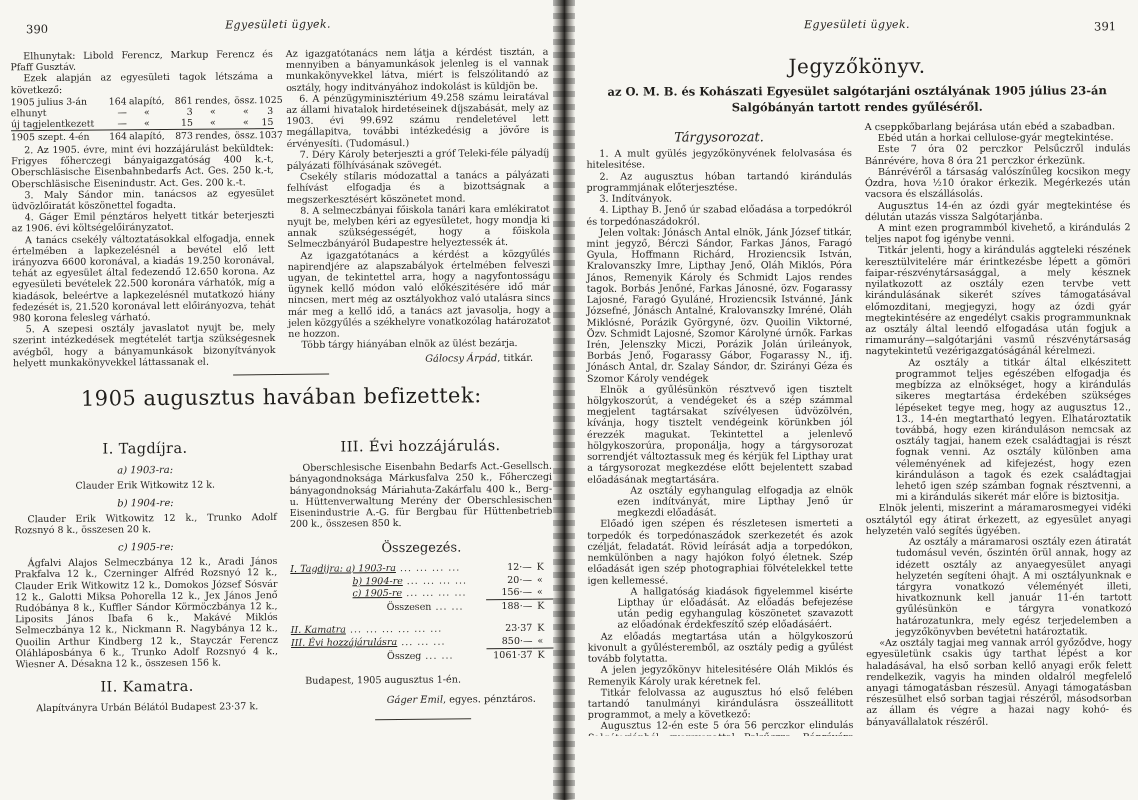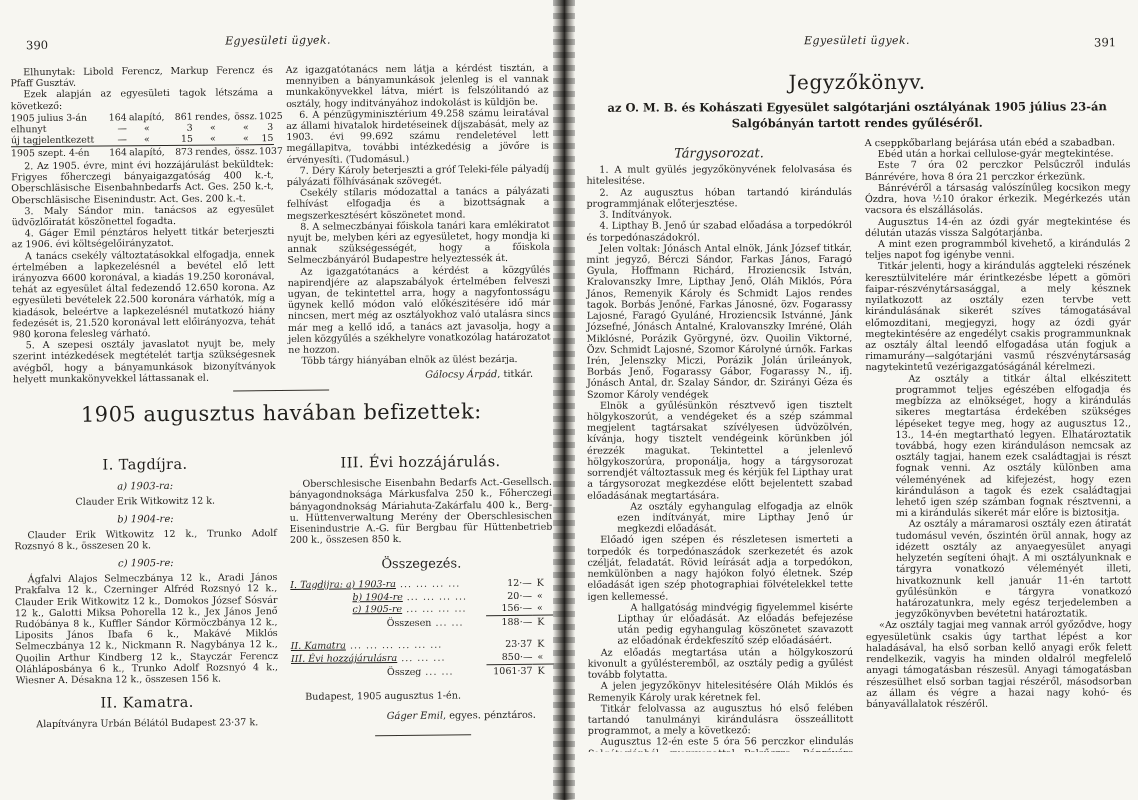--- a/index.html
+++ b/index.html
@@ -1,18 +1,18 @@
 <!DOCTYPE html>
 <html><head>
 <meta charset="utf-8">
 <style>
   html,body{margin:0;padding:0;background:#e9e8e4;}
   .scan{position:relative;width:1138px;height:800px;background:#f7f6f1;overflow:hidden;
         font-family:"DejaVu Serif", serif;color:#201e1b;}
-  .page{position:absolute;top:16px;height:736px;overflow:hidden;}
+  .page{position:absolute;top:0;height:736px;overflow:hidden;}
   .page-left{left:0;width:556px;}
   .page-right{left:576px;width:562px;}
   .tilt-l{transform:rotate(-0.5deg);transform-origin:50% 0;}
   .tilt-r{transform:rotate(-0.15deg);transform-origin:50% 0;}
   .gutter{position:absolute;top:0;left:553px;width:22px;height:800px;
     background:linear-gradient(to right, rgba(60,55,48,0) 0%, rgba(50,46,40,.55) 30%, rgba(22,20,17,.9) 52%, rgba(50,46,40,.5) 72%, rgba(60,55,48,0) 100%);
     filter:blur(.4px);}
   .gutter::after{content:"";position:absolute;inset:0;
     background:repeating-linear-gradient(to bottom, rgba(0,0,0,.25) 0 6px, rgba(0,0,0,0) 6px 13px);}
   
@@ -240,39 +240,40 @@
           <div class="agenda-head">Tárgysorozat.</div>
           <div>
               <p class="blk p">1. A mult gyülés jegyzőkönyvének felolvasása és hitelesitése.</p>
               <p class="blk p">2. Az augusztus hóban tartandó kirándulás programmjának előterjesztése.</p>
               <p class="blk p">3. Indítványok.</p>
               <p class="blk p">4. Lipthay B. Jenő úr szabad előadása a torpedókról és torpedónaszádokról.</p>
               <p class="blk p">Jelen voltak: Jónásch Antal elnök, Jánk József titkár, mint jegyző, Bérczi Sándor, Farkas János, Faragó Gyula, Hoffmann Richárd, Hroziencsik István, Kralovanszky Imre, Lipthay Jenő, Oláh Miklós, Póra János, Remenyik Károly és Schmidt Lajos rendes tagok. Borbás Jenőné, Farkas Jánosné, özv. Fogarassy Lajosné, Faragó Gyuláné, Hroziencsik Istvánné, Jánk Józsefné, Jónásch Antalné, Kralovanszky Imréné, Oláh Miklósné, Porázik Györgyné, özv. Quoilin Viktorné, Özv. Schmidt Lajosné, Szomor Károlyné úrnők. Farkas Irén, Jelenszky Miczi, Porázik Jolán úrileányok, Borbás Jenő, Fogarassy Gábor, Fogarassy N., ifj. Jónásch Antal, dr. Szalay Sándor, dr. Szirányi Géza és Szomor Károly vendégek</p>
               <p class="blk p">Elnök a gyűlésünkön résztvevő igen tisztelt hölgykoszorút, a vendégeket és a szép számmal megjelent tagtársakat szívélyesen üdvözölvén, kívánja, hogy tisztelt vendégeink körünkben jól érezzék magukat. Tekintettel a jelenlevő hölgykoszorúra, proponálja, hogy a tárgysorozat sorrendjét változtassuk meg és kérjük fel Lipthay urat a tárgysorozat megkezdése előtt bejelentett szabad előadásának megtartására.</p>
               <p class="blk pi">Az osztály egyhangulag elfogadja az elnök ezen indítványát, mire Lipthay Jenő úr megkezdi előadását.</p>
               <p class="blk p">Előadó igen szépen és részletesen ismerteti a torpedók és torpedónaszádok szerkezetét és azok czélját, feladatát. Rövid leírását adja a torpedókon, nemkülönben a nagy hajókon folyó életnek. Szép előadását igen szép photographiai fölvételekkel tette igen kellemessé.</p>
-              <p class="blk pi">A hallgatóság mindvégig figyelemmel kisérte Lipthay úr előadását. Az előadás befejezése után pedig egyhangulag köszönetet szavazott az előadónak érdekfeszítő szép előadásáért.</p>
+              <p class="blk pi">A hallgatóság kiadások figyelemmel kisérte Lipthay úr előadását. Az előadás befejezése után pedig egyhangulag köszönetet szavazott az előadónak érdekfeszítő szép előadásáért.</p>
               <p class="blk p">Az előadás megtartása után a hölgykoszorú kivonult a gyűlésteremből, az osztály pedig a gyűlést tovább folytatta.</p>
               <p class="blk p">A jelen jegyzőkönyv hitelesitésére Oláh Miklós és Remenyik Károly urak kéretnek fel.</p>
               <p class="blk p">Titkár felolvassa az augusztus hó első felében tartandó tanulmányi kirándulásra összeállitott programmot, a mely a következő:</p>
               <p class="blk p">Augusztus 12-én este 5 óra 56 perczkor elindulás Salgótarjánból gyorsvonattal Pelsűczre. Bánrévére érkezés 7 óra 70 perczkor, ott vacsorázás.</p>
               <p class="blk p">Bánrévéről indulás 8 óra 55 perczkor, Pelsűczre érkezés 10 óra 22 perczkor, megérkezés után elszállásolás.</p>
               <p class="blk p">Augusztus 13-án ½7 órakor reggeli, majd 7 órakor indulás kocsikon az aggteleki cseppkőbarlanghoz.</p>
             </div>
         </div>
         <div class="col rcol">
           <div>
               <p class="blk pn">A cseppkőbarlang bejárása után ebéd a szabadban.</p>
               <p class="blk p">Ebéd után a horkai cellulose-gyár megtekintése.</p>
               <p class="blk p">Este 7 óra 02 perczkor Pelsűczről indulás Bánrévére, hova 8 óra 21 perczkor érkezünk.</p>
               <p class="blk p">Bánrévéről a társaság valószínűleg kocsikon megy Ózdra, hova ½10 órakor érkezik. Megérkezés után vacsora és elszállásolás.</p>
               <p class="blk p">Augusztus 14-én az ózdi gyár megtekintése és délután utazás vissza Salgótarjánba.</p>
               <p class="blk p">A mint ezen programmból kivehető, a kirándulás 2 teljes napot fog igénybe venni.</p>
               <p class="blk p">Titkár jelenti, hogy a kirándulás aggteleki részének keresztülvitelére már érintkezésbe lépett a gömöri faipar-részvénytársasággal, a mely késznek nyilatkozott az osztály ezen tervbe vett kirándulásának sikerét szíves támogatásával előmozditani, megjegyzi, hogy az ózdi gyár megtekintésére az engedélyt csakis programmunknak az osztály által leendő elfogadása után fogjuk a rimamurány—salgótarjáni vasmű részvénytársaság nagytekintetű vezérigazgatóságánál kérelmezi.</p>
               <p class="blk pi">Az osztály a titkár által elkészitett programmot teljes egészében elfogadja és megbízza az elnökséget, hogy a kirándulás sikeres megtartása érdekében szükséges lépéseket tegye meg, hogy az augusztus 12., 13., 14-én megtartható legyen. Elhatároztatik továbbá, hogy ezen kiránduláson nemcsak az osztály tagjai, hanem ezek családtagjai is részt fognak venni. Az osztály különben ama véleményének ad kifejezést, hogy ezen kiránduláson a tagok és ezek családtagjai lehető igen szép számban fognak résztvenni, a mi a kirándulás sikerét már előre is biztositja.</p>
+              <p class="blk p">Elnök jelenti, miszerint a máramarosmegyei vidéki osztálytól egy átirat érkezett, az egyesület anyagi helyzetén való segítés ügyében.</p>
               <p class="blk pi">Az osztály a máramarosi osztály ezen átiratát tudomásul vevén, őszintén örül annak, hogy az idézett osztály az anyaegyesület anyagi helyzetén segíteni óhajt. A mi osztályunknak e tárgyra vonatkozó véleményét illeti, hivatkoznunk kell január 11-én tartott gyűlésünkön e tárgyra vonatkozó határozatunkra, mely egész terjedelemben a jegyzőkönyvben bevétetni határoztatik.</p>
               <p class="blk p">«Az osztály tagjai meg vannak arról győződve, hogy egyesületünk csakis úgy tarthat lépést a kor haladásával, ha első sorban kellő anyagi erők felett rendelkezik, vagyis ha minden oldalról megfelelő anyagi támogatásban részesül. Anyagi támogatásban részesülhet első sorban tagjai részéről, másodsorban az állam és végre a hazai nagy kohó- és bányavállalatok részéről.</p>
             </div>
         </div>
       </div>
     </div>
   </div>
 
 </div>
 

